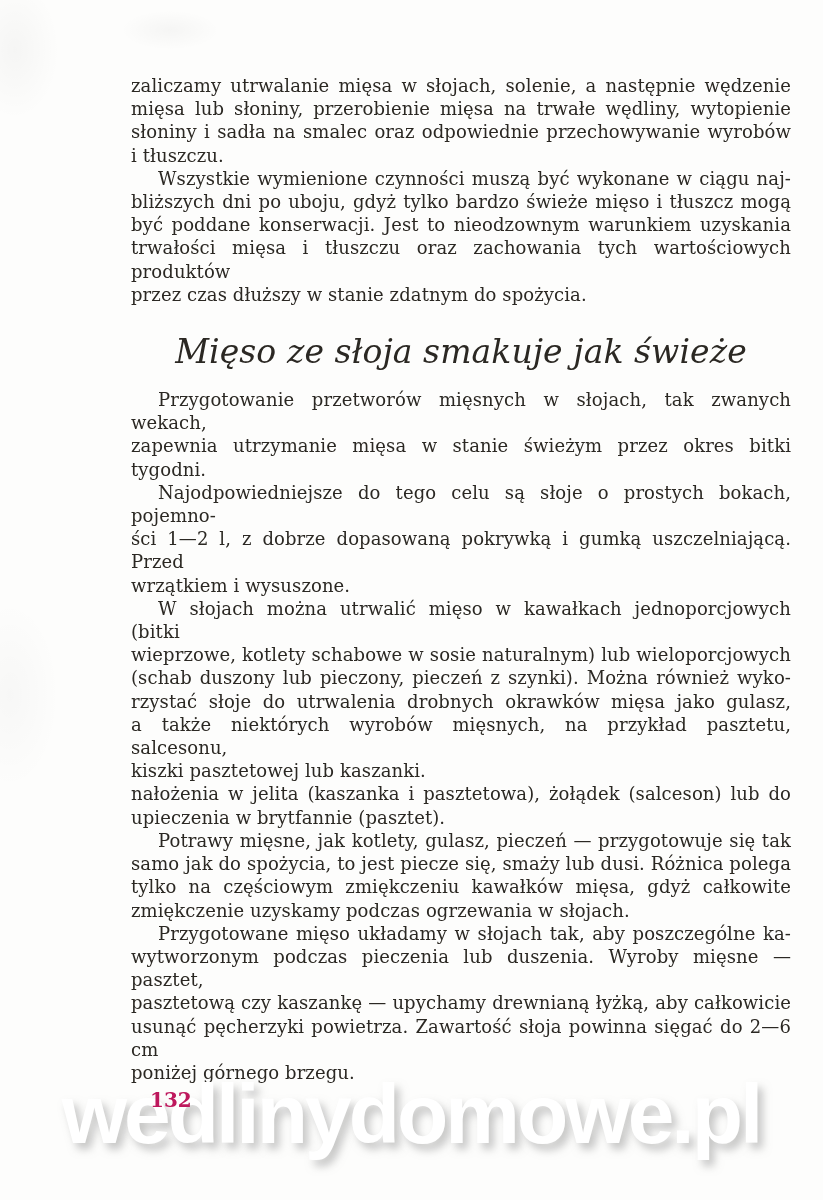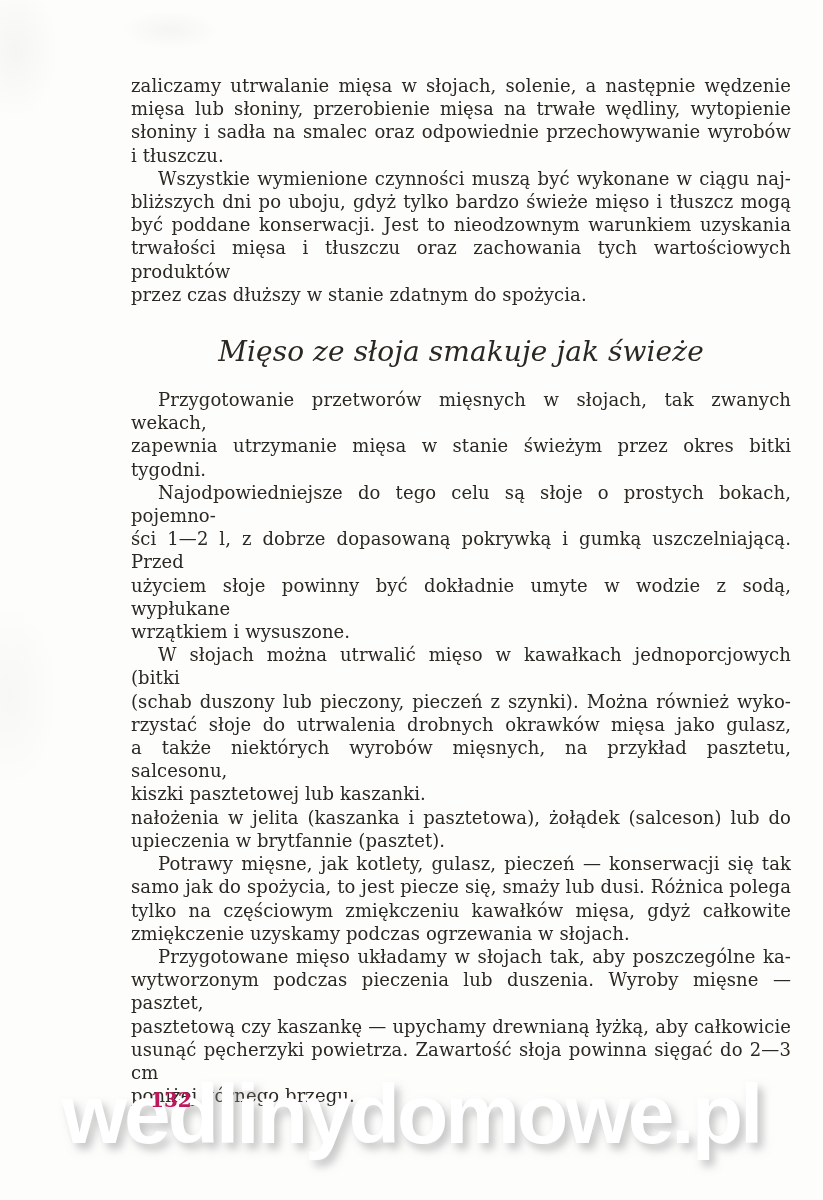--- a/index.html
+++ b/index.html
@@ -35,21 +35,21 @@
   }
   .para { margin: 0; }
   .line { text-align: justify; text-align-last: justify; }
   .line.last { text-align-last: left; }
   .line.indent { text-indent: 27px; }
 
   .heading {
     text-align: center;
     font-style: italic;
     font-weight: normal;
-    font-size: 28px;
+    font-size: 33px;
     line-height: 34px;
     margin: 29px 0 19px 0;
     color: #2b2823;
   }
 
   .pagenum {
     position: absolute;
     left: 150px; top: 1088px;
     font-weight: bold;
     font-size: 20px;
@@ -102,49 +102,49 @@
     <h2 class="heading">Mięso ze słoja smakuje jak świeże</h2>
 
     <div class="para">
       <div class="line indent">Przygotowanie przetworów mięsnych w słojach, tak zwanych wekach,</div>
       <div class="line last">zapewnia utrzymanie mięsa w stanie świeżym przez okres bitki tygodni.</div>
     </div>
 
     <div class="para">
       <div class="line indent">Najodpowiedniejsze do tego celu są słoje o prostych bokach, pojemno-</div>
       <div class="line">ści 1—2 l, z dobrze dopasowaną pokrywką i gumką uszczelniającą. Przed</div>
-      <div class="line">użyciem słoje powinny być dokładnie umyte w wodzie z sodą, wypłukane</div>
       <div class="line last">wrzątkiem i wysuszone.</div>
     </div>
 
     <div class="para">
       <div class="line indent">W słojach można utrwalić mięso w kawałkach jednoporcjowych (bitki</div>
+      <div class="line">wieprzowe, kotlety schabowe w sosie naturalnym) lub wieloporcjowych</div>
       <div class="line">(schab duszony lub pieczony, pieczeń z szynki). Można również wyko-</div>
       <div class="line">rzystać słoje do utrwalenia drobnych okrawków mięsa jako gulasz,</div>
       <div class="line">a także niektórych wyrobów mięsnych, na przykład pasztetu, salcesonu,</div>
       <div class="line last">kiszki pasztetowej lub kaszanki.</div>
     </div>
 
     <div class="para">
       <div class="line">nałożenia w jelita (kaszanka i pasztetowa), żołądek (salceson) lub do</div>
       <div class="line last">upieczenia w brytfannie (pasztet).</div>
     </div>
 
     <div class="para">
-      <div class="line indent">Potrawy mięsne, jak kotlety, gulasz, pieczeń — konserwacji się tak</div>
+      <div class="line indent">Potrawy mięsne, jak kotlety, gulasz, pieczeń — przygotowuje się tak</div>
       <div class="line">samo jak do spożycia, to jest piecze się, smaży lub dusi. Różnica polega</div>
       <div class="line">tylko na częściowym zmiękczeniu kawałków mięsa, gdyż całkowite</div>
       <div class="line last">zmiękczenie uzyskamy podczas ogrzewania w słojach.</div>
     </div>
 
     <div class="para">
       <div class="line indent">Przygotowane mięso układamy w słojach tak, aby poszczególne ka-</div>
       <div class="line">wytworzonym podczas pieczenia lub duszenia. Wyroby mięsne — pasztet,</div>
       <div class="line">pasztetową czy kaszankę — upychamy drewnianą łyżką, aby całkowicie</div>
-      <div class="line">usunąć pęcherzyki powietrza. Zawartość słoja powinna sięgać do 2—3 cm</div>
+      <div class="line">usunąć pęcherzyki powietrza. Zawartość słoja powinna sięgać do 2—6 cm</div>
       <div class="line last">poniżej górnego brzegu.</div>
     </div>
 
 
   </div>
 
   <div class="pagenum">132</div>
 
   <div class="watermark">wedlinydomowe.pl</div>
 

